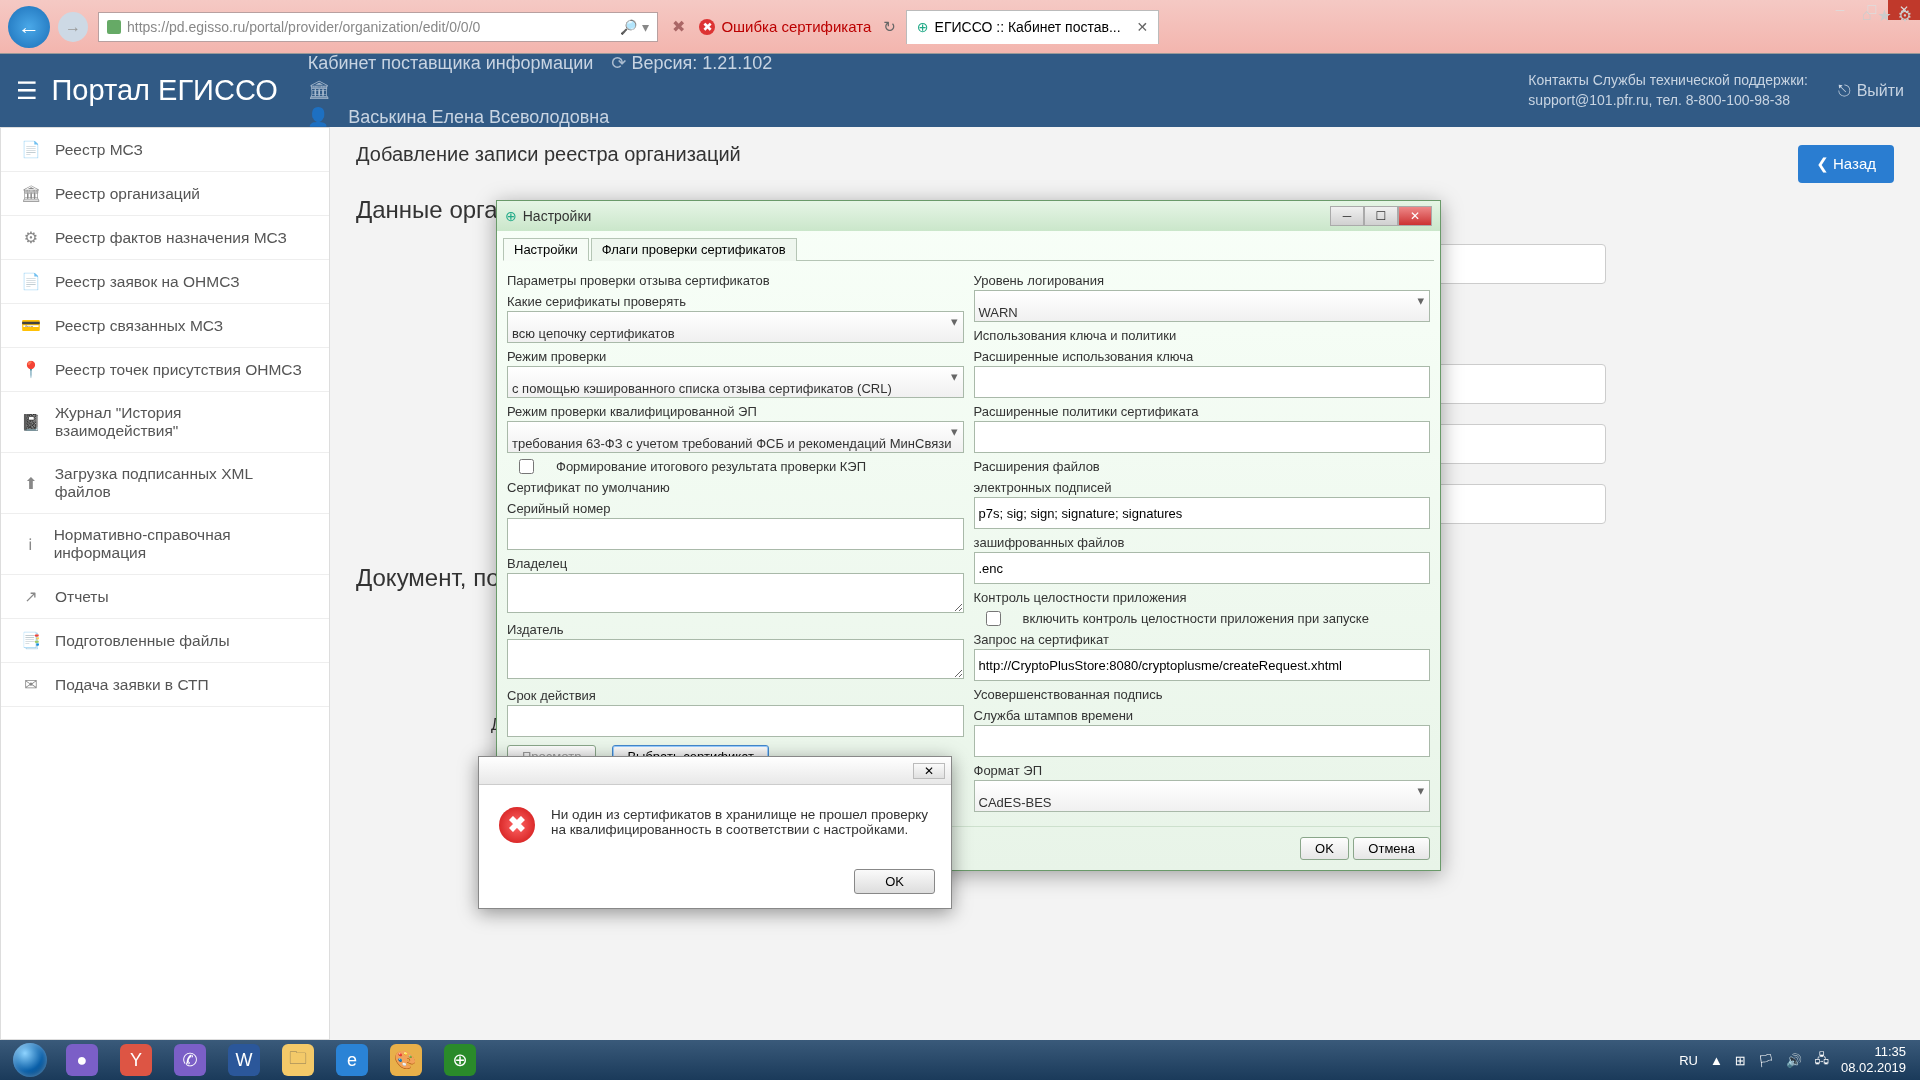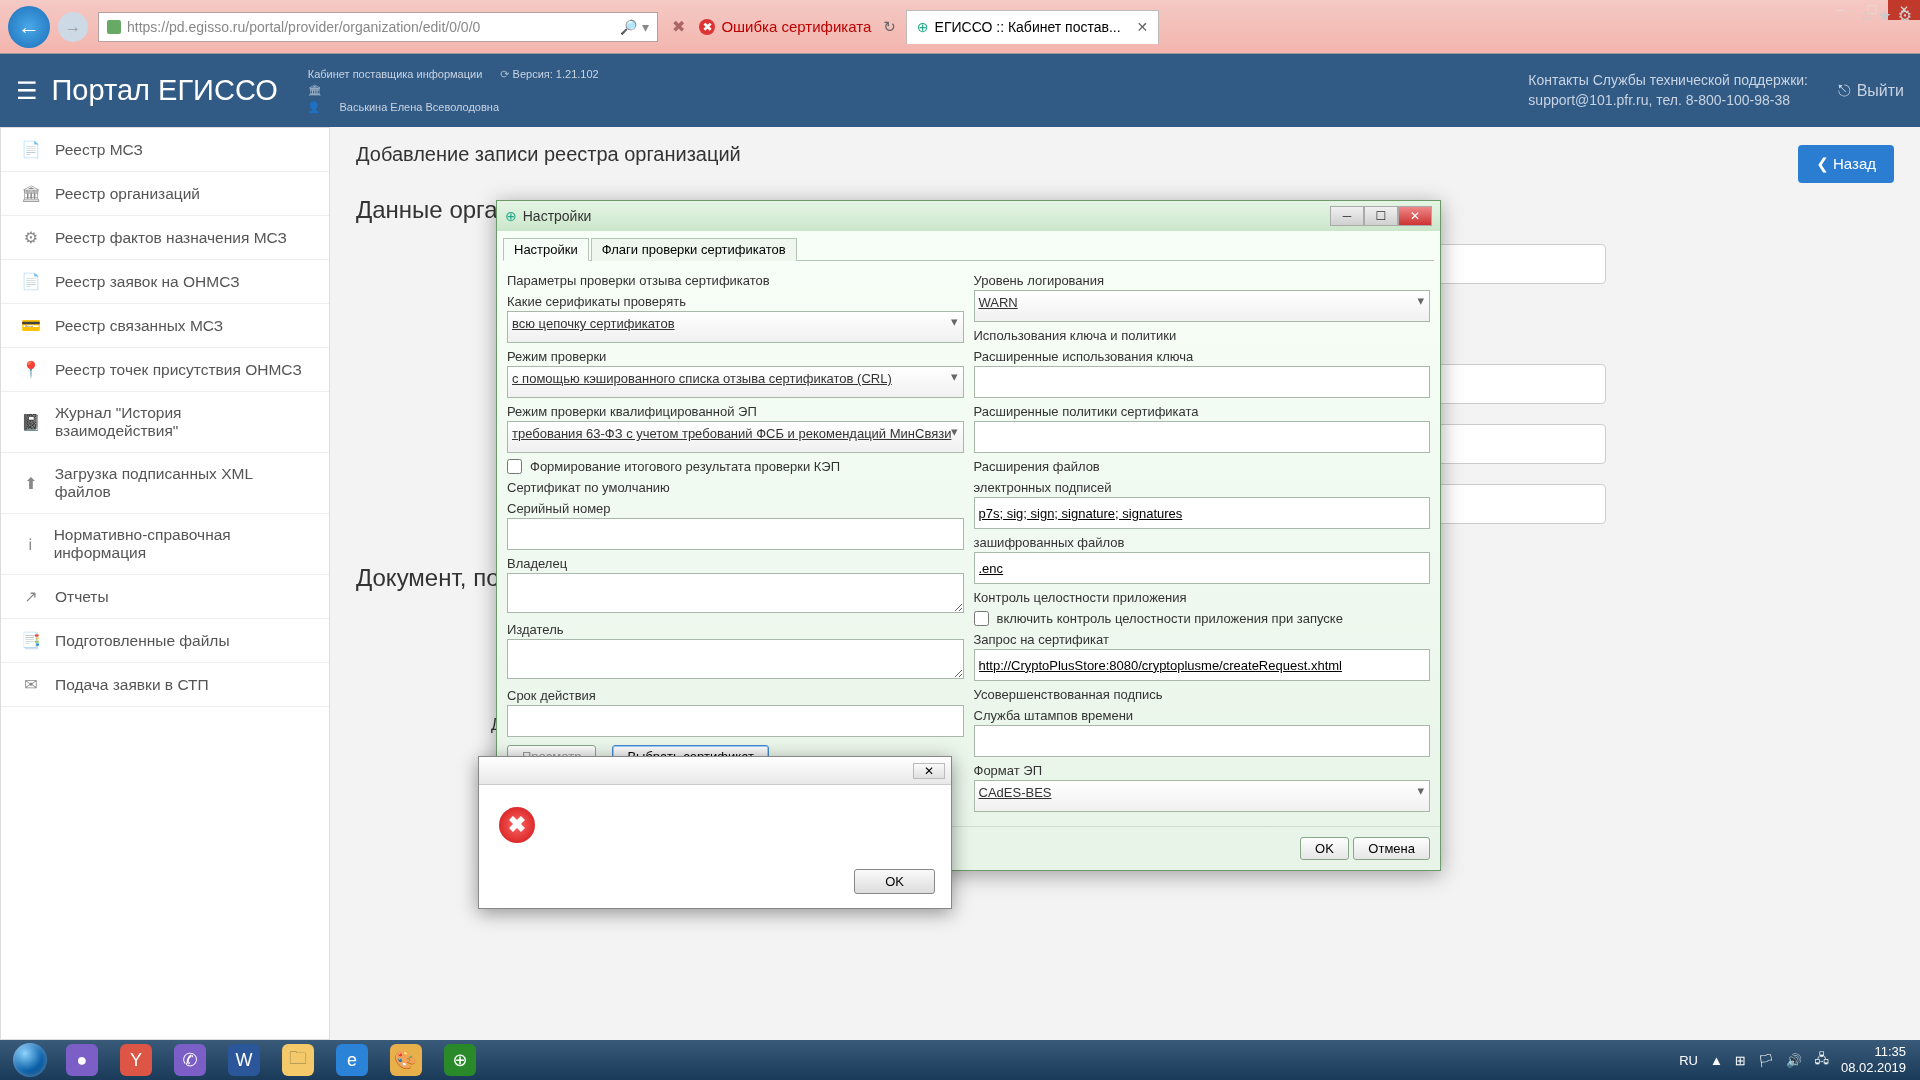--- a/index.html
+++ b/index.html
@@ -18,21 +18,21 @@
 .ie-tab .fav { color:#2a8; }
 .ie-tab .close { margin-left:10px;color:#666; }
 .ie-top-right {position:absolute;right:0;top:2px;display:flex;gap:6px;padding:4px 8px;color:#ccc;font-size:16px;}
 .ie-title-bar {position:absolute;top:0;right:0;width:96px;height:20px;display:flex;}
 .ie-title-bar div{flex:1;text-align:center;color:#ddd;font-size:12px;line-height:20px;}
 
 
 .portal-header { background: #315a85; color: #fff; height: 73px; display: flex; align-items: center; padding: 0 16px; font-size: 15px; }
 .burger { font-size: 24px; margin-right: 14px; cursor:pointer;}
 .portal-title { font-size: 29px; font-weight: 300; margin-right: 30px; }
-.portal-info { flex: 1; font-size: 11px; color: #c8d4e2; line-height: 1.5; }
+.portal-info { flex: 1; font-size: 18px; color: #c8d4e2; line-height: 1.5; }
 .portal-info .row { display:flex;gap:18px;align-items:center;}
 .ic { opacity:.8; }
 .portal-right { text-align:left;font-size:14px;color:#c8d4e2;line-height:1.4;}
 .logout { margin-left:30px;display:flex;align-items:center;gap:6px;font-size:16px;color:#c8d4e2;}
 
 
 .main { display: flex; background: #f3f3f3; height: calc(100% - 127px - 40px); }
 .sidebar { width: 330px; background: #fff; border: 1px solid #ddd; margin: 0; }
 .sidebar-item { display: flex; align-items: center; gap: 14px; padding: 12px 20px; font-size: 15.5px; color: #555; border-bottom: 1px solid #eee; cursor:pointer;}
 .sidebar-item .sic { width: 20px; text-align: center; color: #888; font-size: 16px; }
@@ -54,26 +54,26 @@
 .dlg-title .winbtns span{width:34px;height:20px;display:flex;align-items:center;justify-content:center;border:1px solid #aaa;background:linear-gradient(#f0f0f0,#d0d0d0);font-size:12px;}
 .dlg-title .winbtns .cl{background:linear-gradient(#e88,#c33);color:#fff;}
 .dlg-body { padding:4px 6px 8px; }
 .tabs1, .tabs2 { display:flex;border-bottom:1px solid #b5c5b5;font-size:13px;}
 .tab { padding:3px 10px;border:1px solid #b5c5b5;border-bottom:none;background:#eef6ee;margin-right:2px;position:relative;top:1px;cursor:pointer;}
 .tab.active { background:#f6fcf6;border-bottom:1px solid #f6fcf6;}
 .tabs2 { margin-top:2px;}
 .pane { display:flex;gap:10px;padding:6px 4px;font-size:13px;color:#333;}
 .col { flex:1; }
 .fld-lbl { display:block;margin:6px 0 2px;color:#333;}
-.sel, .inp { width:100%;border:1px solid #a9b9a9;background:#fff;height:32px;font-size:13px;padding:4px 4px;text-decoration:underline;}
+.sel, .inp { width:100%;border:1px solid #a9b9a9;background:#fff;height:32px;font-size:13px;padding:14px 4px;}
 .sel { appearance:none;background:linear-gradient(#fff,#f0f0f0);}
 .sel-wrap{position:relative;}
 .sel-wrap:after{content:"▾";position:absolute;right:6px;top:3px;color:#666;pointer-events:none;}
 .ta { width:100%;height:40px;border:1px solid #a9b9a9;background:#fff;}
-.chk { display:flex;align-items:center;gap:8px;margin:6px 0;}
+.chk { display:flex;align-items:center;gap:22px;margin:6px 12px;}
 .chk input{width:15px;height:15px;}
 .dlg-btns { display:flex;gap:16px;margin-top:8px;}
 .dlg-btn { padding:3px 14px;border:1px solid #8aa68a;background:linear-gradient(#fdfdfd,#e6e6e6);font-size:13px;border-radius:3px;}
 .dlg-btn.disabled{color:#999;}
 .dlg-btn.primary{border:1px solid #4488cc;box-shadow:0 0 0 1px #9cf inset;}
 .dlg-foot { text-align:right;padding:10px;border-top:1px solid #cde0cd;}
 
 
 .err-dlg { position:absolute;left:478px;top:756px;width:474px;background:#fff;border:1px solid #888;box-shadow:0 4px 18px rgba(0,0,0,.4);}
 .err-dlg .hd{height:28px;background:linear-gradient(#fff,#e8e8e8);border-bottom:1px solid #ccc;display:flex;justify-content:flex-end;padding:0 6px;align-items:center;}
@@ -332,20 +332,21 @@
     <button class="dlg-btn">Отмена</button>
   </div>
 </div>
 
 <div class="err-dlg">
   <div class="hd">
       <span>✕</span>
     </div>
   <div class="err-body">
     <div class="err-ico">✖</div>
+    <div>Ни один из сертификатов в хранилище не прошел проверку на квалифицированность в соответствии с настройками.</div>
   </div>
   <div class="err-foot"><button>OK</button></div>
 </div>
 
 <div class="taskbar">
   <div class="tb-btn tb-start">
       <div class="tb-orb"></div>
     </div>
   <div class="tb-btn">
       <div class="app-ico" style="background:#7b5fc7;">●</div>

